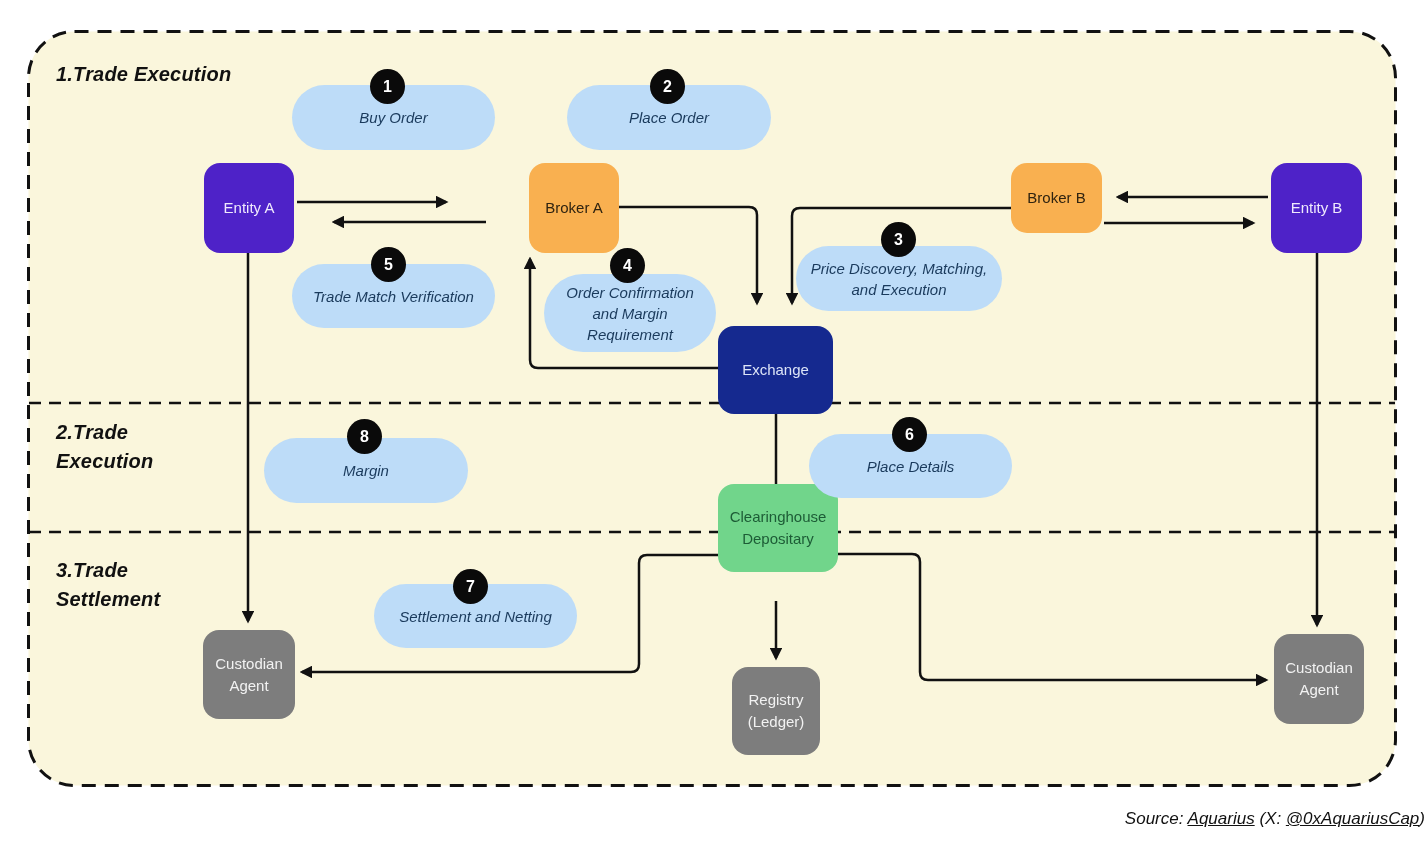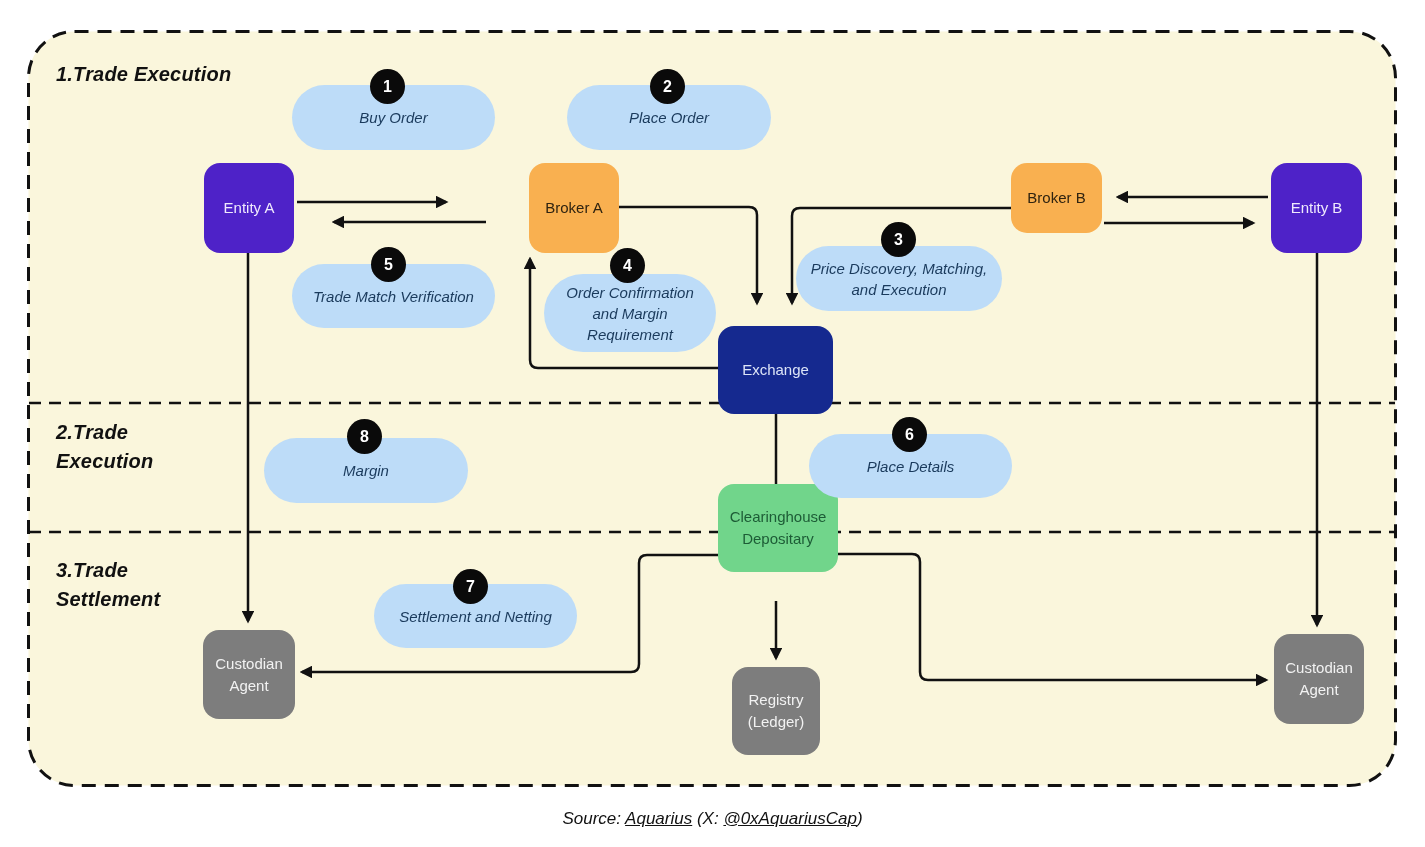--- a/index.html
+++ b/index.html
@@ -47,21 +47,21 @@
   }
   .badge {
     position: absolute; z-index: 4;
     width: 35px; height: 35px; border-radius: 50%;
     background: var(--badge-bg, #0A0A0A); color: #ffffff;
     display: flex; align-items: center; justify-content: center;
     font-size: 16px; font-weight: bold;
   }
   .footer {
     position: absolute; left: 0; right: 0; top: 809px; z-index: 2;
-    text-align: center; font-style: italic; font-size: 17px; color: #111111;
+    text-align: right; font-style: italic; font-size: 17px; color: #111111;
   }
   .footer .u { text-decoration: underline; }
 </style>
 </head>
 <body>
 
 <div class="canvas">
 
   <svg class="layer" width="1425" height="847">
     <defs>

